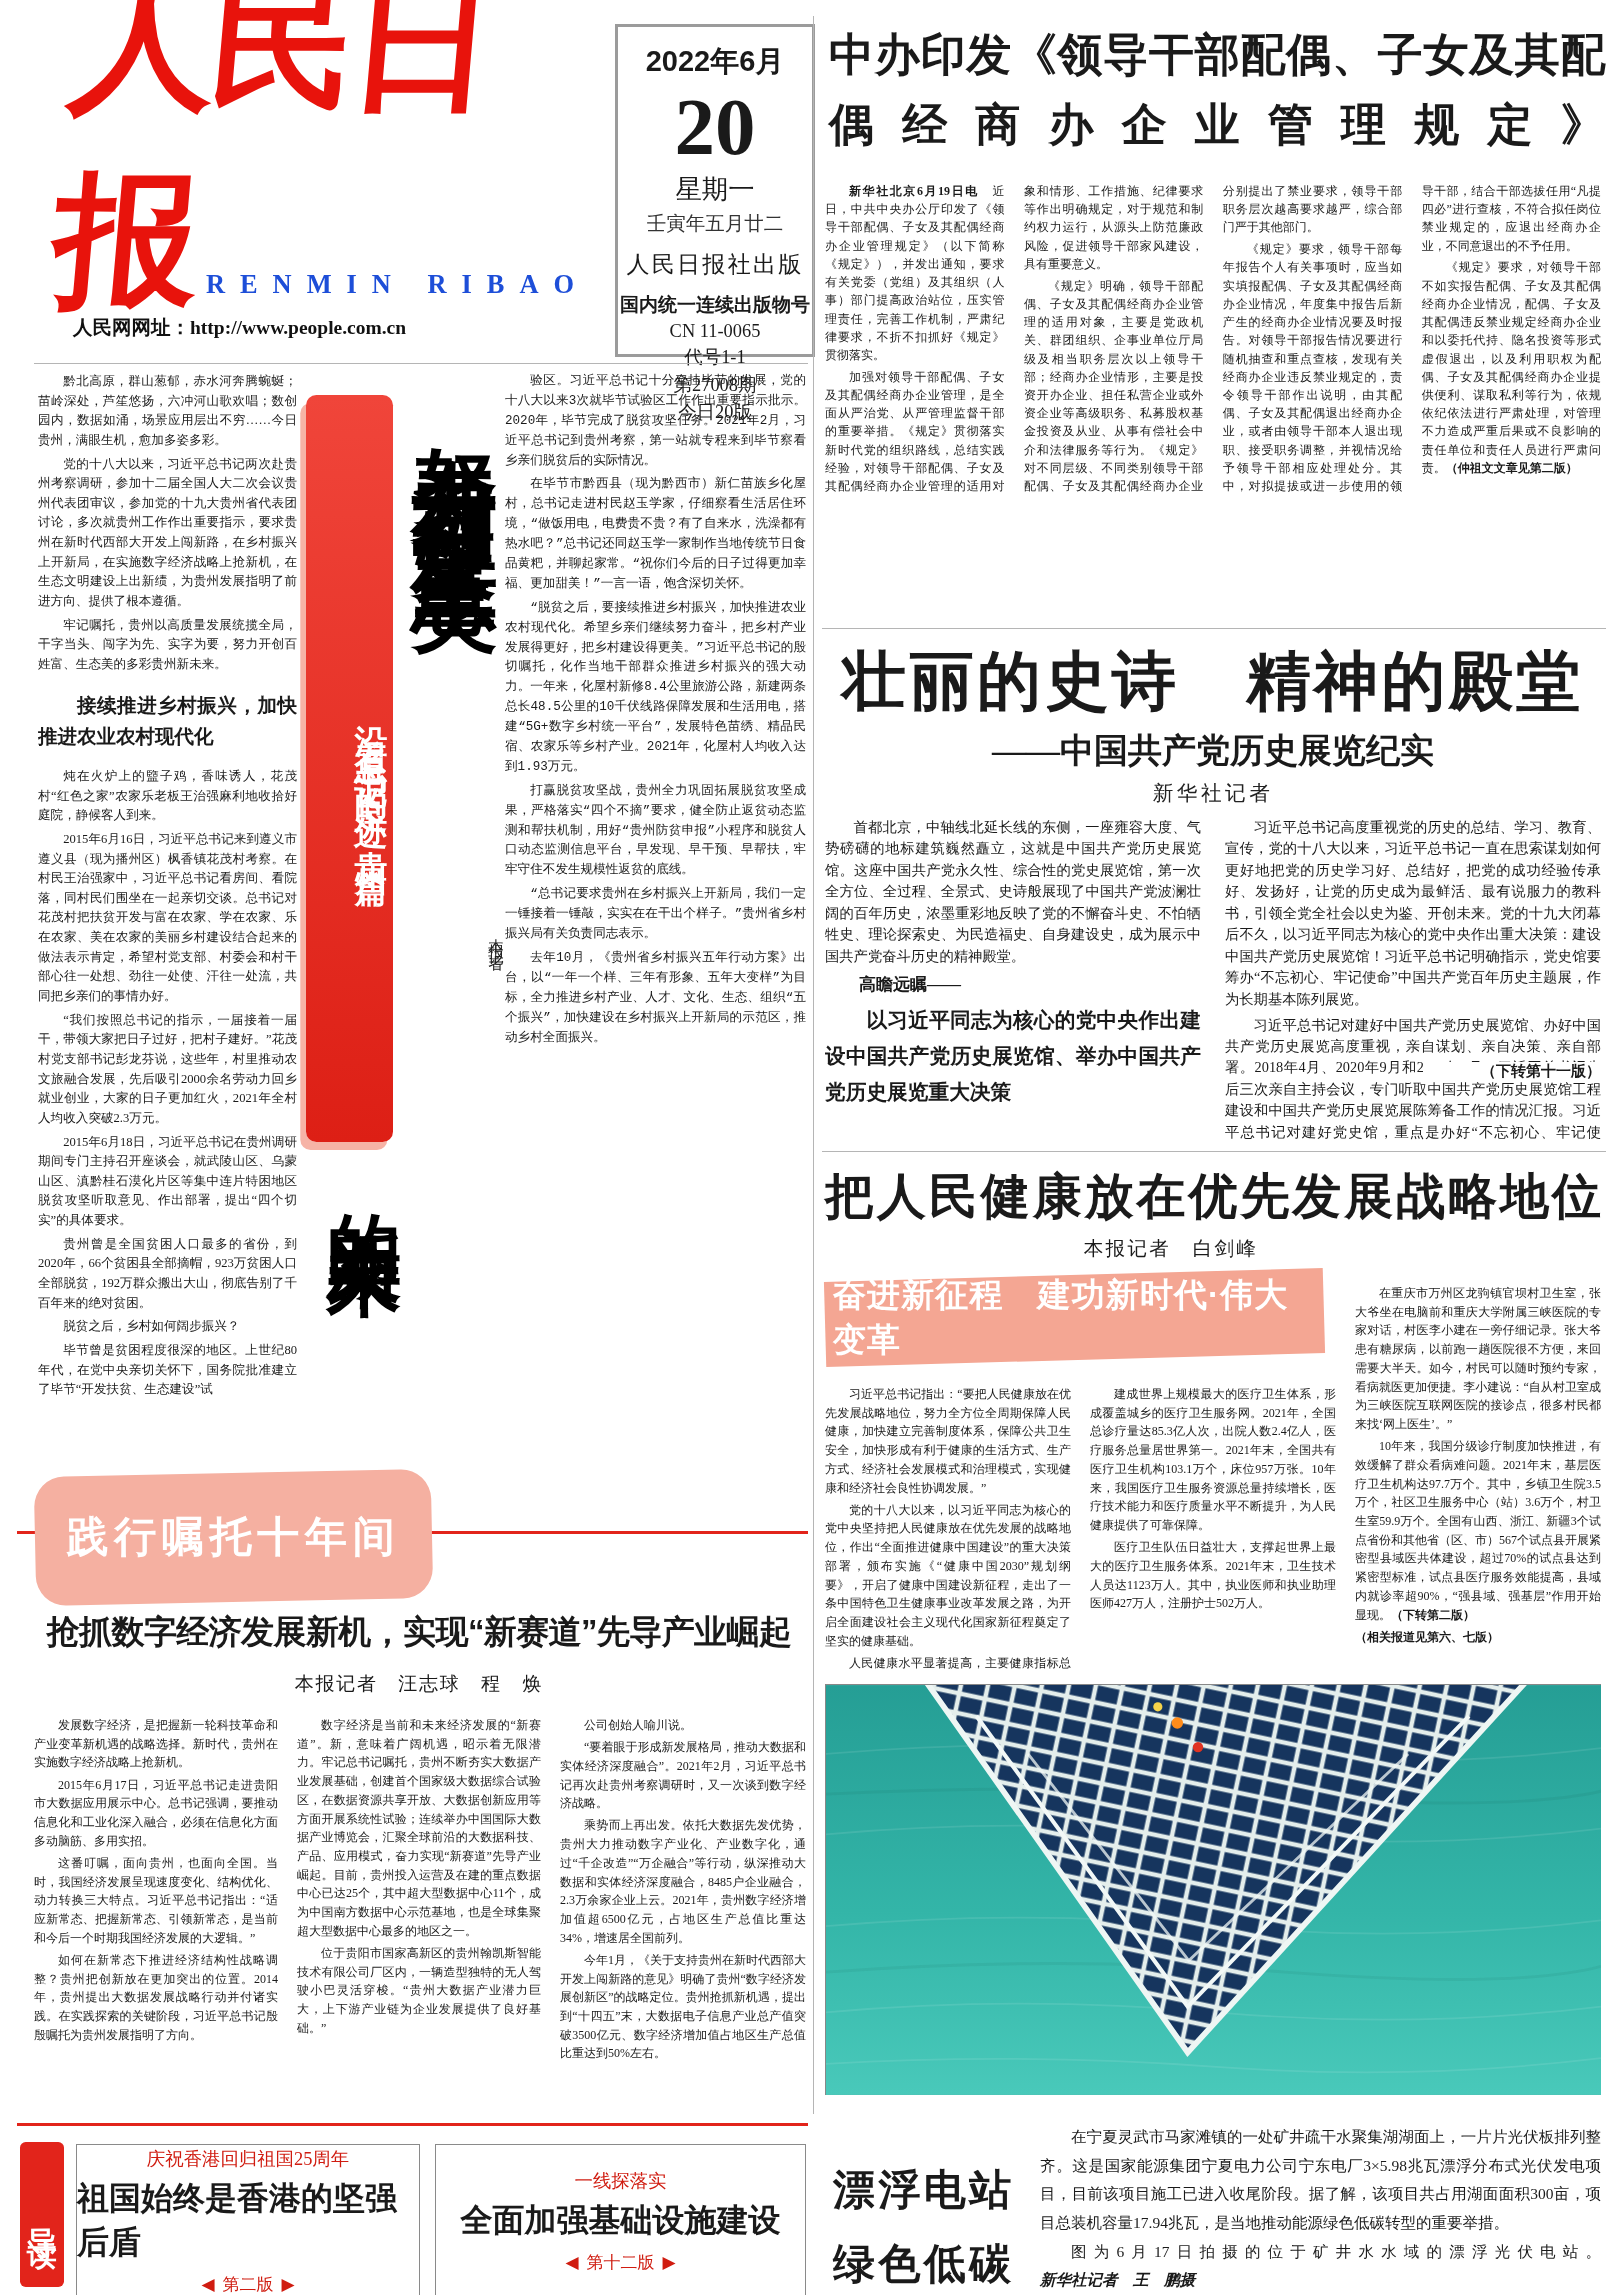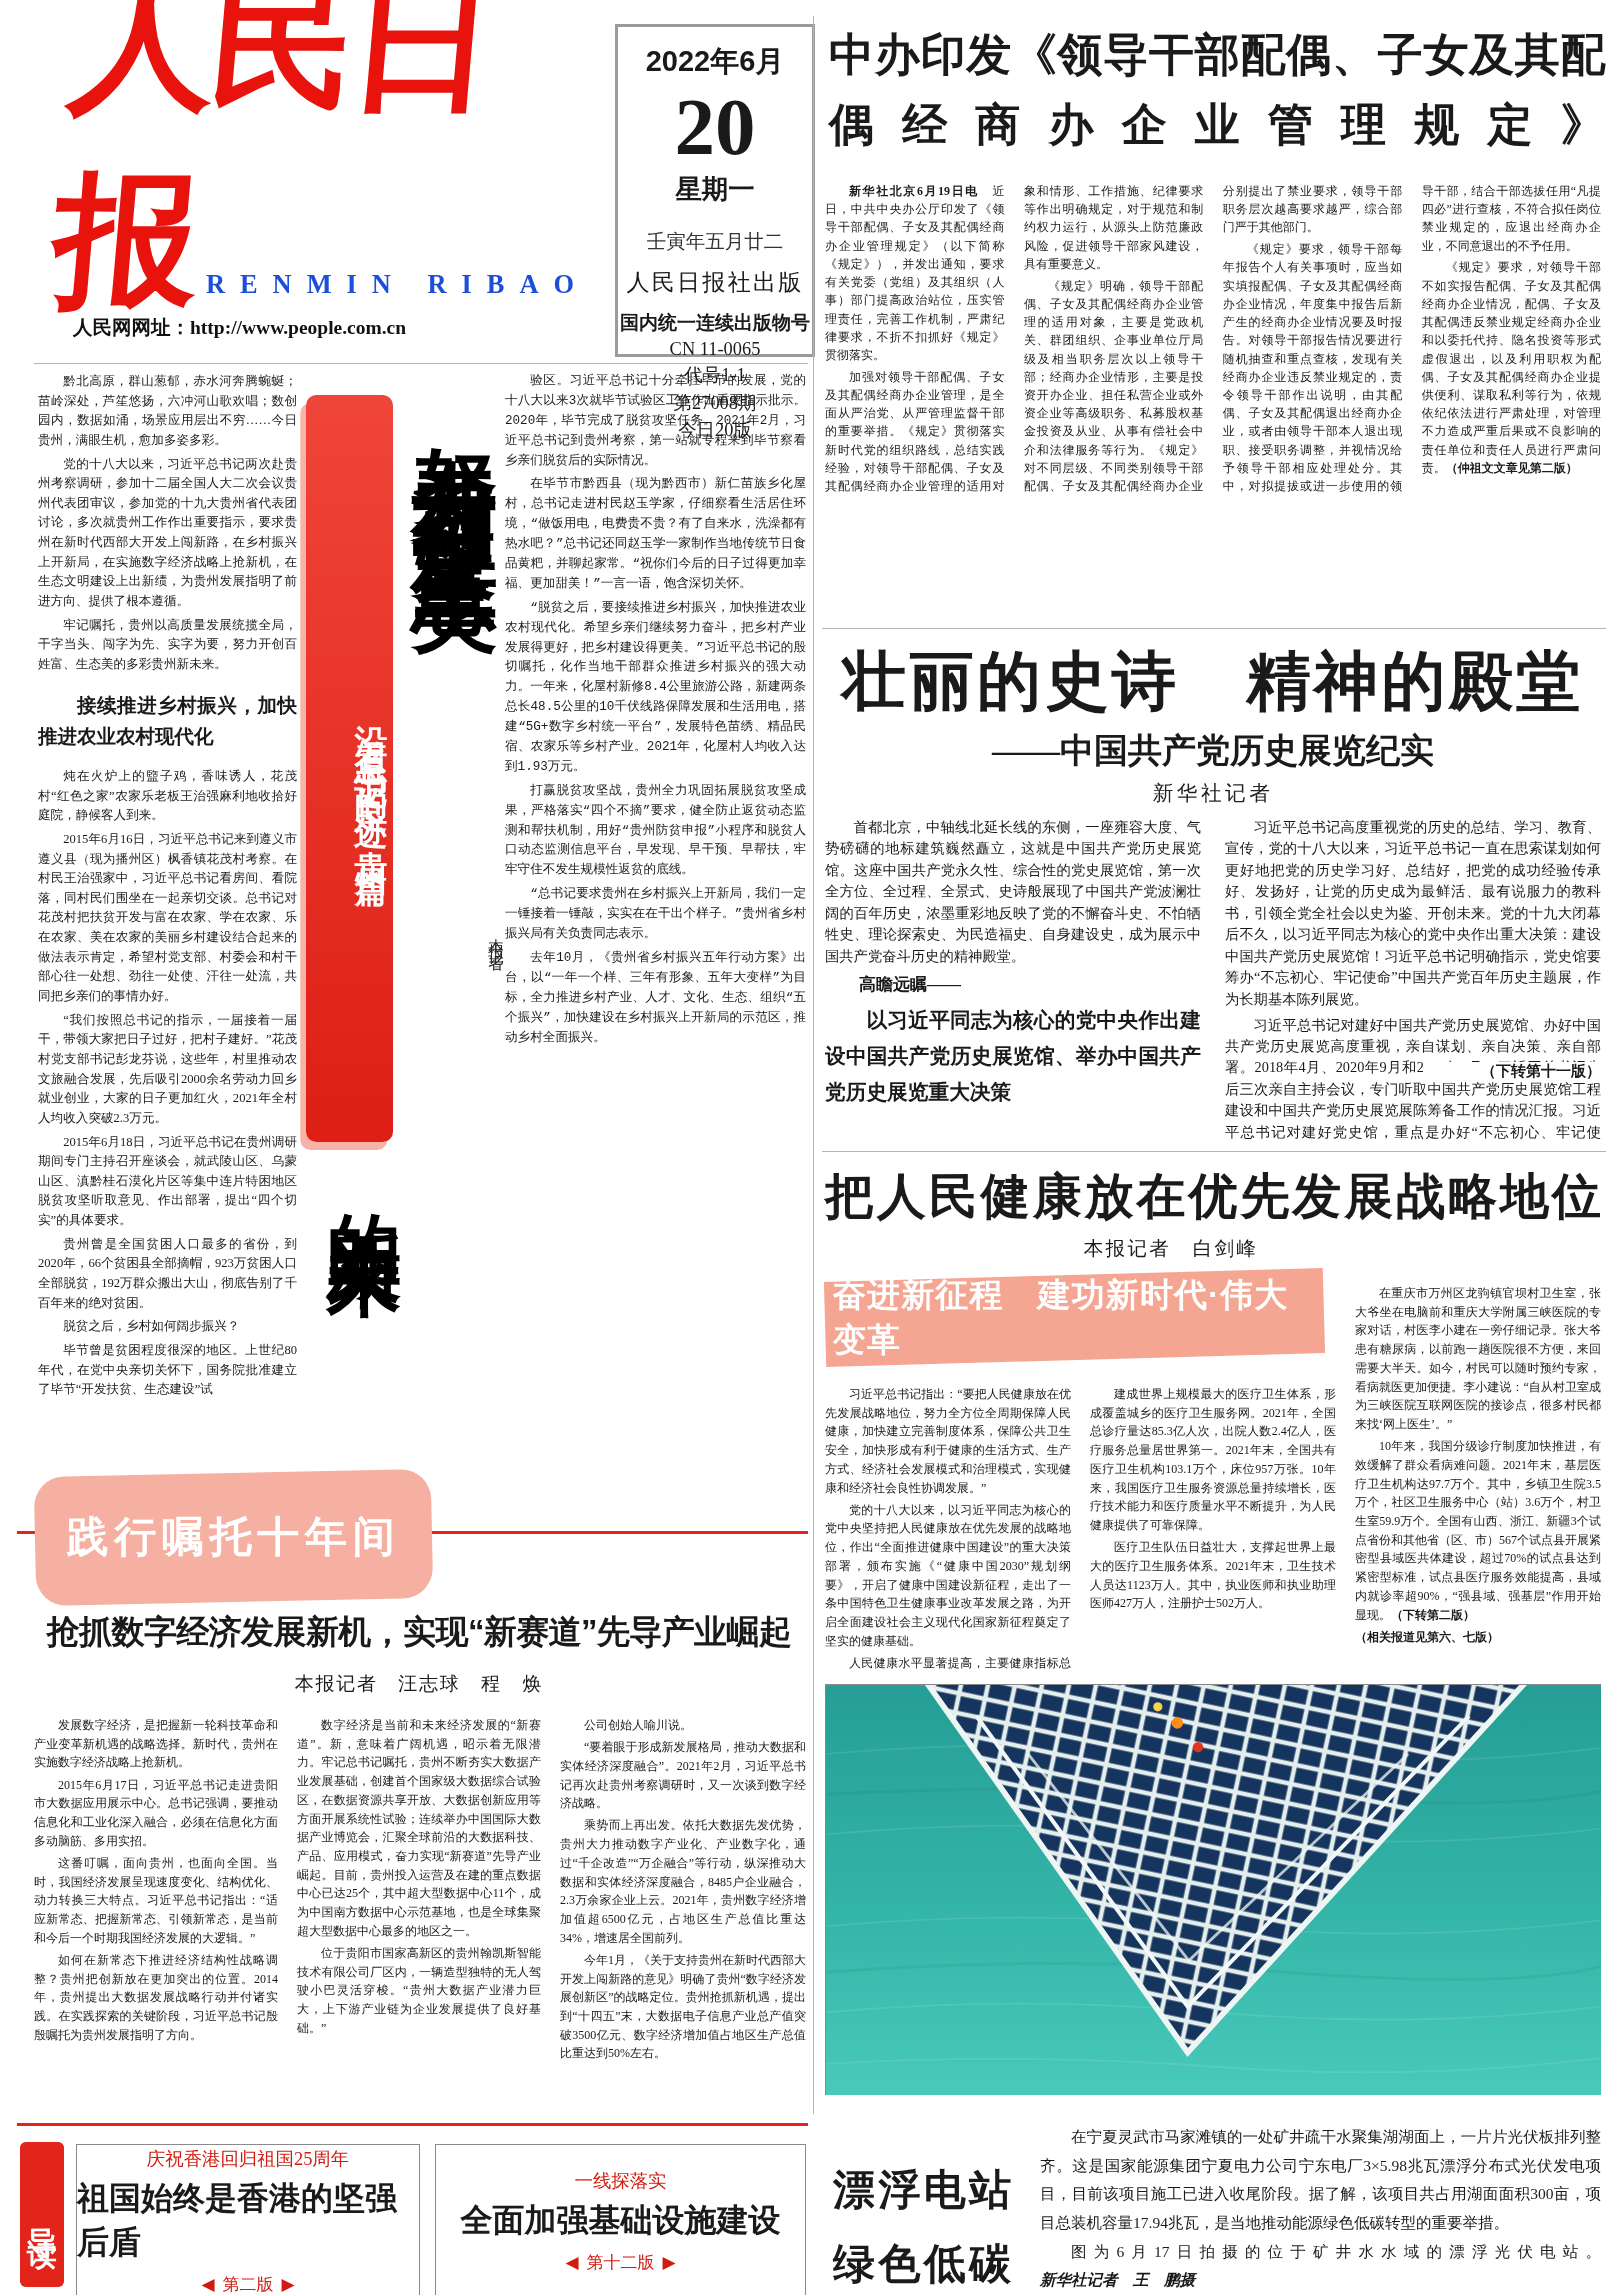--- a/index.html
+++ b/index.html
@@ -14,21 +14,21 @@
   
   .logo{left:63px;top:23px;width:534px;height:241px;display:flex;align-items:center;justify-content:center;
         font-size:145px;font-weight:900;color:#e8130c;transform:skewX(-5deg);letter-spacing:-5.7px;}
   .latin{left:73px;top:269px;width:516px;font-size:26.4px;font-weight:700;color:#1d4ed8;letter-spacing:15px;text-align:right;}
   .website{left:73px;top:314px;width:562px;font-size:19.5px;font-weight:700;color:#111;}
   
   .datebox{left:615px;top:24px;width:200px;height:333px;border:3.4px solid #9b9b9b;box-sizing:border-box;
            display:flex;flex-direction:column;align-items:center;text-align:center;padding-top:15px;}
   .d-month{font-size:29px;font-weight:700;font-family:"Liberation Sans",sans-serif;}
   .d-day{font-size:81px;font-weight:700;line-height:1.05;margin:3.4px 0 1.1px;}
-  .d-week{font-size:26.4px;font-weight:700;font-family:"Liberation Sans",sans-serif;margin-bottom:21px;}
+  .d-week{font-size:26.4px;font-weight:400;font-family:"Liberation Sans",sans-serif;margin-bottom:3px;}
   .d-lunar{font-size:19.5px;color:#333;margin-bottom:12.6px;}
   .d-pub{font-size:23px;letter-spacing:2.3px;margin-bottom:11.5px;}
   .d-issn-l{font-size:19px;font-weight:700;font-family:"Liberation Sans",sans-serif;margin-bottom:3.4px;}
   .d-small{font-size:18.4px;margin-bottom:2.3px;}
   
   .reg-head{left:825px;top:16px;width:776px;height:150px;font-size:45px;line-height:1.55;font-weight:900;
             font-family:"Liberation Sans",sans-serif;text-align:justify;text-align-last:justify;letter-spacing:-0.6px;}
   .reg-body{left:825px;top:182px;width:776px;height:437px;column-count:4;column-gap:19.5px;
             font-size:12px;line-height:1.52;overflow:hidden;}
   .reg-body p{margin:0 0 3.4px;text-indent:2em;text-align:justify;}

